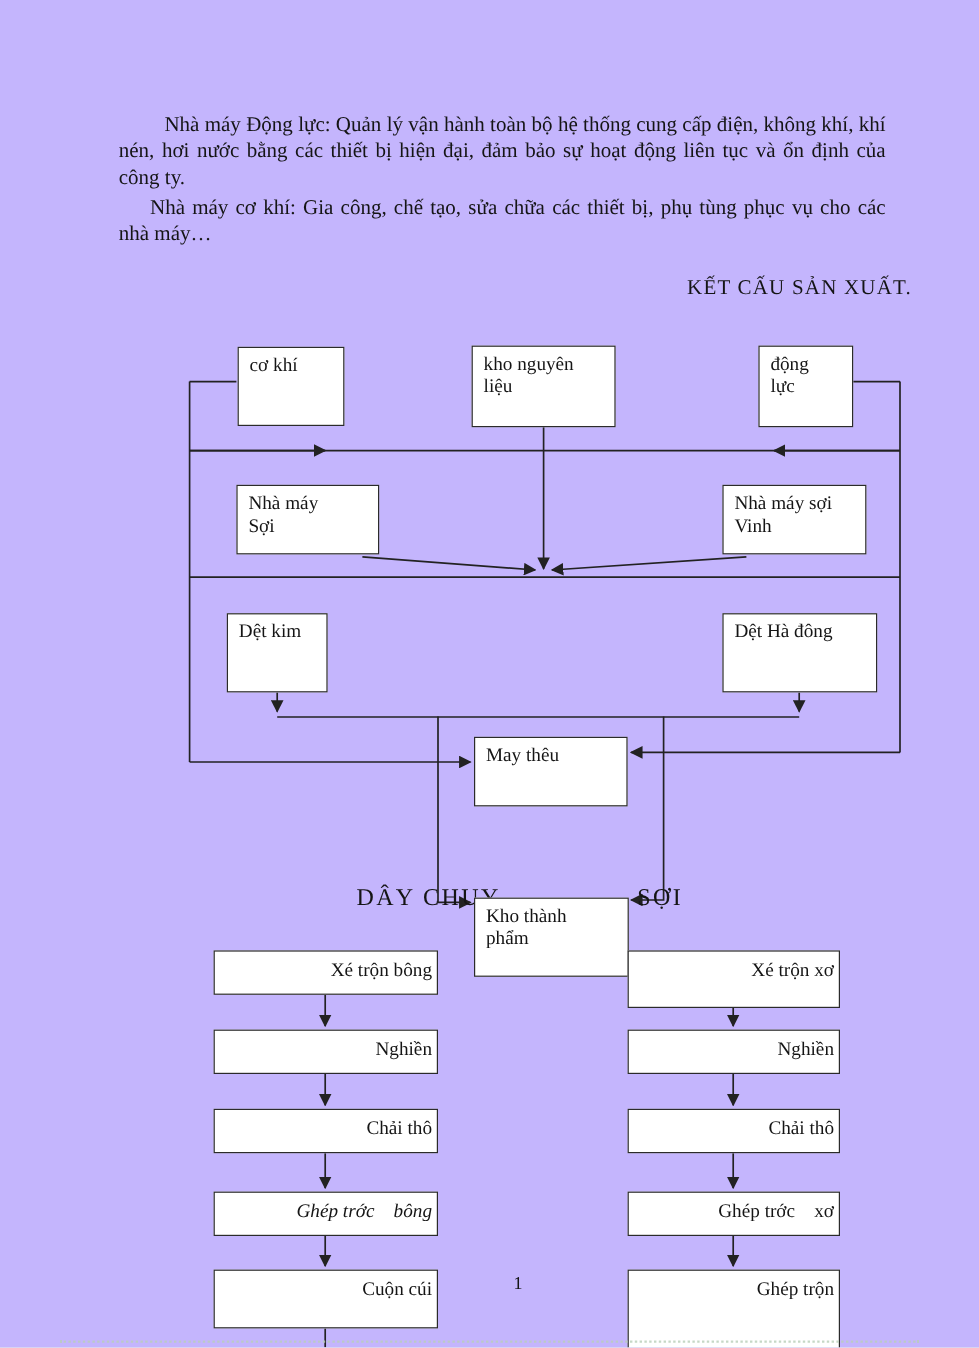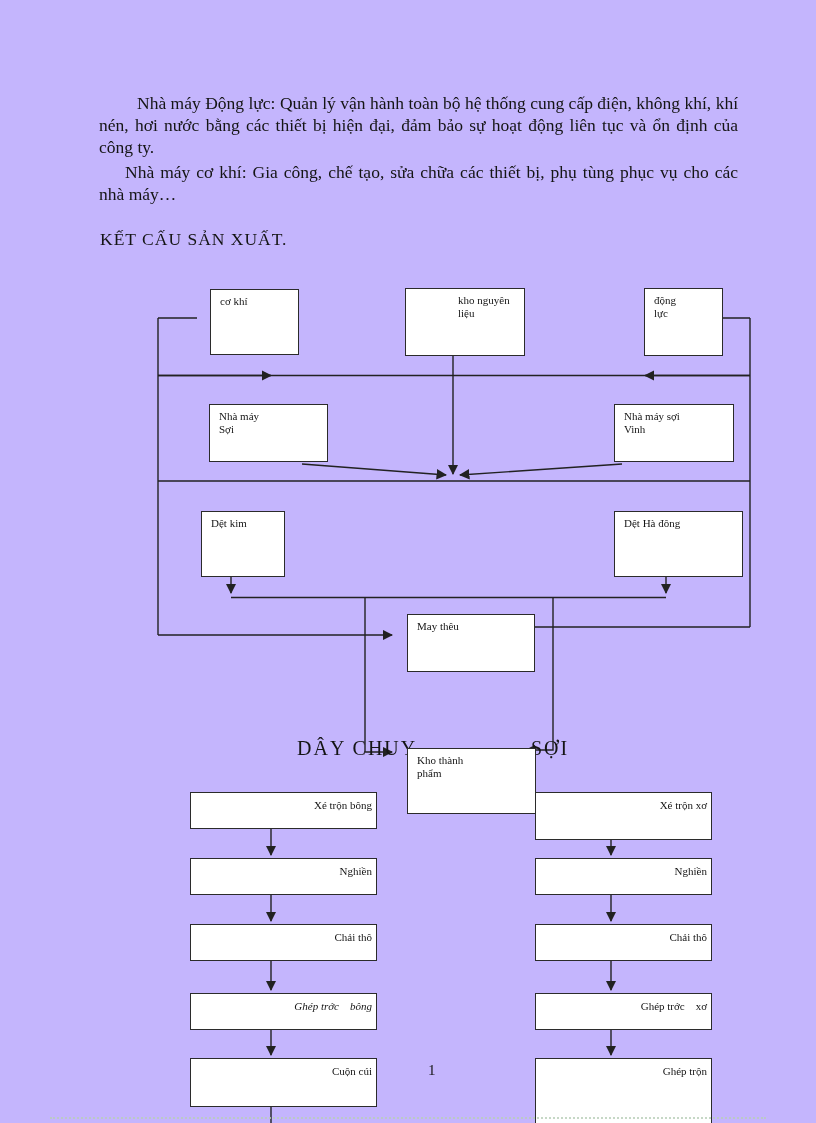--- a/index.html
+++ b/index.html
@@ -6,27 +6,27 @@
   .page{
     position:relative;width:816px;height:1123px;background:#c4b5fd;
     overflow:hidden;margin:0 auto;
     font-family:"Liberation Serif","DejaVu Serif",serif;color:#151515;
   }
   .textblock{position:absolute;left:99px;top:92px;width:639px;}
   .para{font-size:17.5px;line-height:22px;text-align:justify;margin:0 0 3px 0;}
   .para.p1{text-indent:38px;}
   .para.p2{text-indent:26px;}
   .section-heading{
-    position:absolute;left:100px;top:229px;width:660px;text-align:left;
+    position:absolute;left:100px;top:229px;width:660px;text-align:right;
     font-size:17.5px;letter-spacing:1px;
   }
   svg.connectors{position:absolute;left:0;top:0;pointer-events:none;}
   .fbox{
     position:absolute;background:#ffffff;border:1.5px solid #2b2b2b;
-    box-sizing:border-box;font-size:11px;line-height:1.2;margin-left:12px;
+    box-sizing:border-box;font-size:16px;line-height:1.2;
   }
   .fbox .lbl{white-space:pre-line;display:block;padding:5px 8px 0 9px;}
   .fbox.center .lbl{text-align:right;padding:6px 4px 0 4px;}
   .flow-label{
     position:absolute;font-size:20px;letter-spacing:2px;white-space:nowrap;
   }
   .page-number{position:absolute;left:428px;top:1062px;font-size:15px;}
   .scan-dots{
     position:absolute;left:50px;top:1117px;width:716px;height:0;
     border-top:2px dotted #b9cfb9;opacity:.8;
@@ -88,21 +88,21 @@
       <path d="M611,1030 V1055" marker-end="url(#ah)"></path>
     </g>
   </svg>
 
   <div class="flow-label" style="left:297px;top:737px;">DÂY CHUY</div>
   <div class="flow-label" style="left:531px;top:737px;">SỢI</div>
 
   <div class="fbox" style="left:198px;top:289px;width:89px;height:66px;">
     <span class="lbl">cơ khí</span>
     </div>
-  <div class="fbox" style="left:393px;top:288px;width:120px;height:68px;padding-left:43px;">
+  <div class="fbox" style="left:393px;top:288px;width:120px;height:68px;">
     <span class="lbl">kho nguyên
 liệu</span>
     </div>
   <div class="fbox" style="left:632px;top:288px;width:79px;height:68px;">
     <span class="lbl">động
 lực</span>
     </div>
 
   <div class="fbox" style="left:197px;top:404px;width:119px;height:58px;">
     <span class="lbl">Nhà máy

